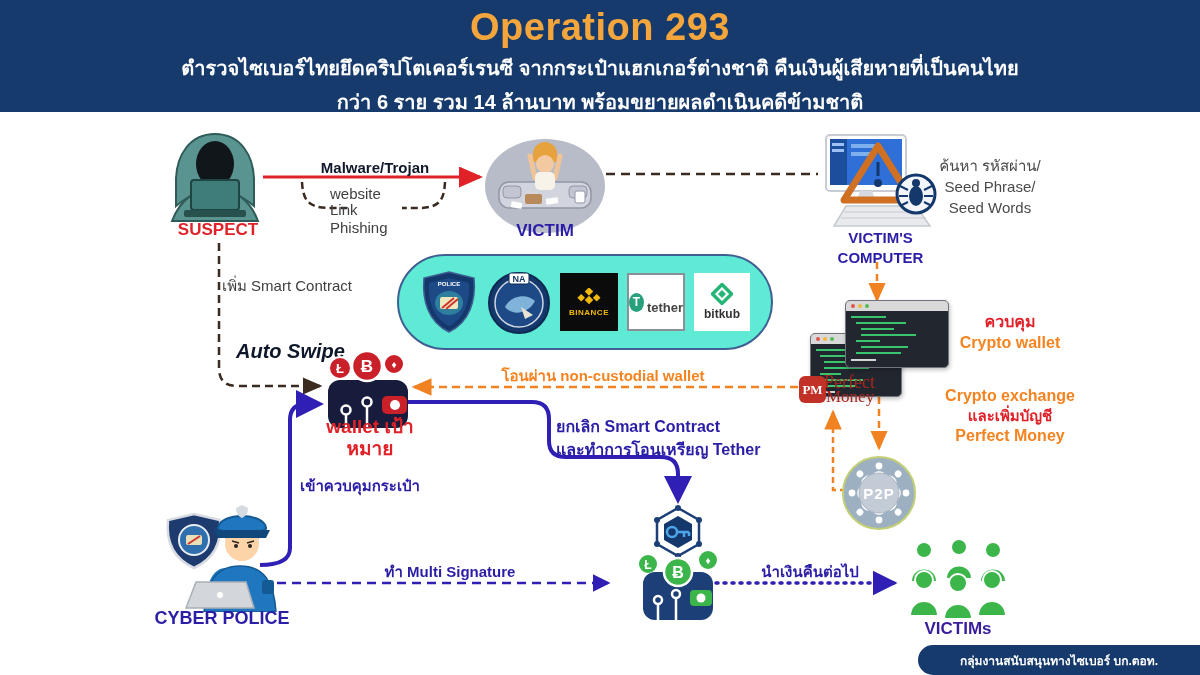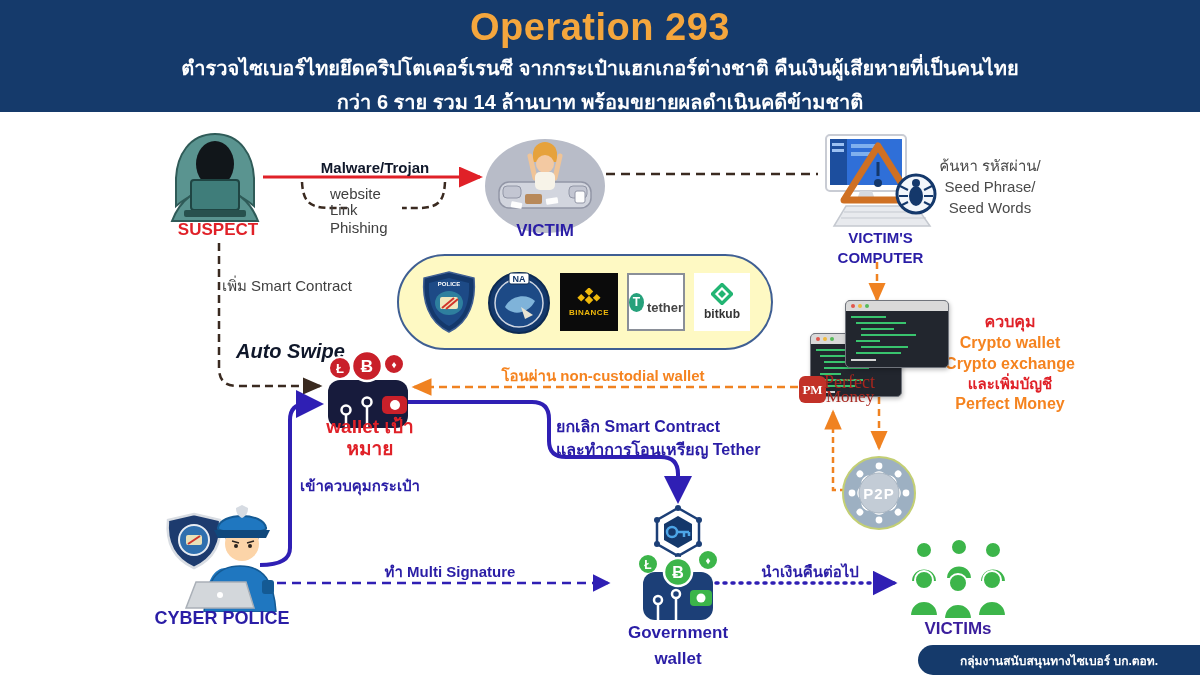--- a/index.html
+++ b/index.html
@@ -17,21 +17,21 @@
   .indigo-big{color:#2a1da6;font-weight:800;font-size:17px;text-align:center;}
   .red-note{color:#0f172a;font-weight:700;font-size:15px;text-align:center;}
   .dark-note{color:#3f3f3f;font-size:15px;text-align:left;}
   .gray-note{color:#4a4a4a;font-size:15px;text-align:center;line-height:1.4;}
   .indigo-note{color:#2a1da6;font-weight:700;font-size:15px;}
   .orange-note{color:#f5831f;font-weight:700;font-size:15px;text-align:center;}
   .ctrl{line-height:1.3;text-align:center;font-weight:700;font-size:16px;}
   .ctrl .r{color:#e02128;font-weight:800;}
   .ctrl .o{color:#f5831f;}
   
-  .oval{position:absolute;left:397px;top:254px;width:376px;height:96px;background:#fef9c3;border:2px solid #3f5f93;
+  .oval{position:absolute;left:397px;top:254px;width:376px;height:96px;background:#5eead4;border:2px solid #3f5f93;
         border-radius:52px;display:flex;align-items:center;justify-content:center;gap:9px;box-sizing:border-box;}
   .binance-box{width:58px;height:58px;background:#0b0b0b;display:flex;flex-direction:column;align-items:center;justify-content:center;gap:3px;}
   .binance-txt{color:#f0b90b;font-size:8px;font-weight:800;letter-spacing:.5px;}
   .tether-box{width:58px;height:58px;background:#fff;border:2px solid #8a8f98;box-sizing:border-box;display:flex;align-items:center;justify-content:center;gap:3px;}
   .tether-circle{width:19px;height:19px;border-radius:50%;background:#26a17b;color:#fff;font-size:12px;font-weight:800;display:flex;align-items:center;justify-content:center;}
   .tether-txt{font-size:13px;font-weight:700;color:#454545;margin-top:11px;}
   .bitkub-box{width:56px;height:58px;background:#fff;display:flex;flex-direction:column;align-items:center;justify-content:center;gap:2px;}
   .bitkub-txt{font-size:12px;font-weight:600;color:#333;}
   
   .term{position:absolute;border:1px solid #70747c;border-radius:5px;overflow:hidden;background:#22262e;box-shadow:1px 2px 4px rgba(0,0,0,.25);}
@@ -261,21 +261,21 @@
     </svg>
   </div>
 
   <div class="pm-sq">PM</div>
   <div class="pm-word" style="left:824px;top:372px;font-size:18px;">Perfect</div>
   <div class="pm-word" style="left:826px;top:387px;font-size:17px;">Money</div>
 
   <div class="lbl ctrl" style="left:935px;top:312px;width:150px;">
     <span class="r" style="display:block;">ควบคุม</span>
     <span class="o" style="display:block;">Crypto wallet</span>
-    <span class="o" style="display:block;">Crypto exchange</span>
+    <span class="o" style="display:block;margin-top:32px;">Crypto exchange</span>
     <span class="r" style="display:block;font-size:15px;">และเพิ่มบัญชี</span>
     <span class="o" style="display:block;">Perfect Money</span>
   </div>
 
   <svg class="abs" style="left:841px;top:455px;" width="76" height="76" viewBox="0 0 76 76">
     <circle cx="38" cy="38" r="36" fill="#9db0c2" stroke="#c3cf74" stroke-width="2"></circle>
     <g>
       <g transform="rotate(0 38 38)">
           <circle cx="38" cy="11" r="3.4" fill="#fff"></circle>
           <path d="M32,20 C33,15 43,15 44,20 Z" fill="#fff"></path>
@@ -360,24 +360,20 @@
     <rect x="31" y="70" width="70" height="48" rx="12" fill="#1c3f77"></rect>
     <circle cx="66" cy="70" r="14" fill="#3cb54a" stroke="#fff" stroke-width="2.5"></circle>
     <text x="66" y="76" text-anchor="middle" font-size="16" font-weight="bold" fill="#fff">Ƀ</text>
     <rect x="78" y="88" width="22" height="16" rx="4" fill="#3cb54a"></rect>
     <circle cx="89" cy="96" r="4.5" fill="#fff"></circle>
     <circle cx="46" cy="98" r="4" fill="none" stroke="#fff" stroke-width="2.5"></circle>
     <line x1="46" y1="102" x2="46" y2="118" stroke="#fff" stroke-width="2.5"></line>
     <circle cx="64" cy="92" r="4" fill="none" stroke="#fff" stroke-width="2.5"></circle>
     <line x1="64" y1="96" x2="64" y2="118" stroke="#fff" stroke-width="2.5"></line>
   </svg>
-  <div class="lbl indigo-big" style="left:613px;top:620px;width:130px;font-size:17px;line-height:1.5;">
-    <span style="display:block;">Government</span>
-    <span style="display:block;">wallet</span>
-  </div>
 
   <svg class="abs" style="left:898px;top:538px;" width="120" height="82" viewBox="0 0 120 82">
     <g fill="#3cb54a" stroke="#ffffff" stroke-width="2">
       <circle cx="26" cy="12" r="8"></circle>
         <path d="M13,44 C13,26 39,26 39,44 Z"></path>
       <circle cx="61" cy="9" r="8"></circle>
         <path d="M48,41 C48,23 74,23 74,41 Z"></path>
       <circle cx="95" cy="12" r="8"></circle>
         <path d="M82,44 C82,26 108,26 108,44 Z"></path>
       <circle cx="26" cy="42" r="9"></circle>

